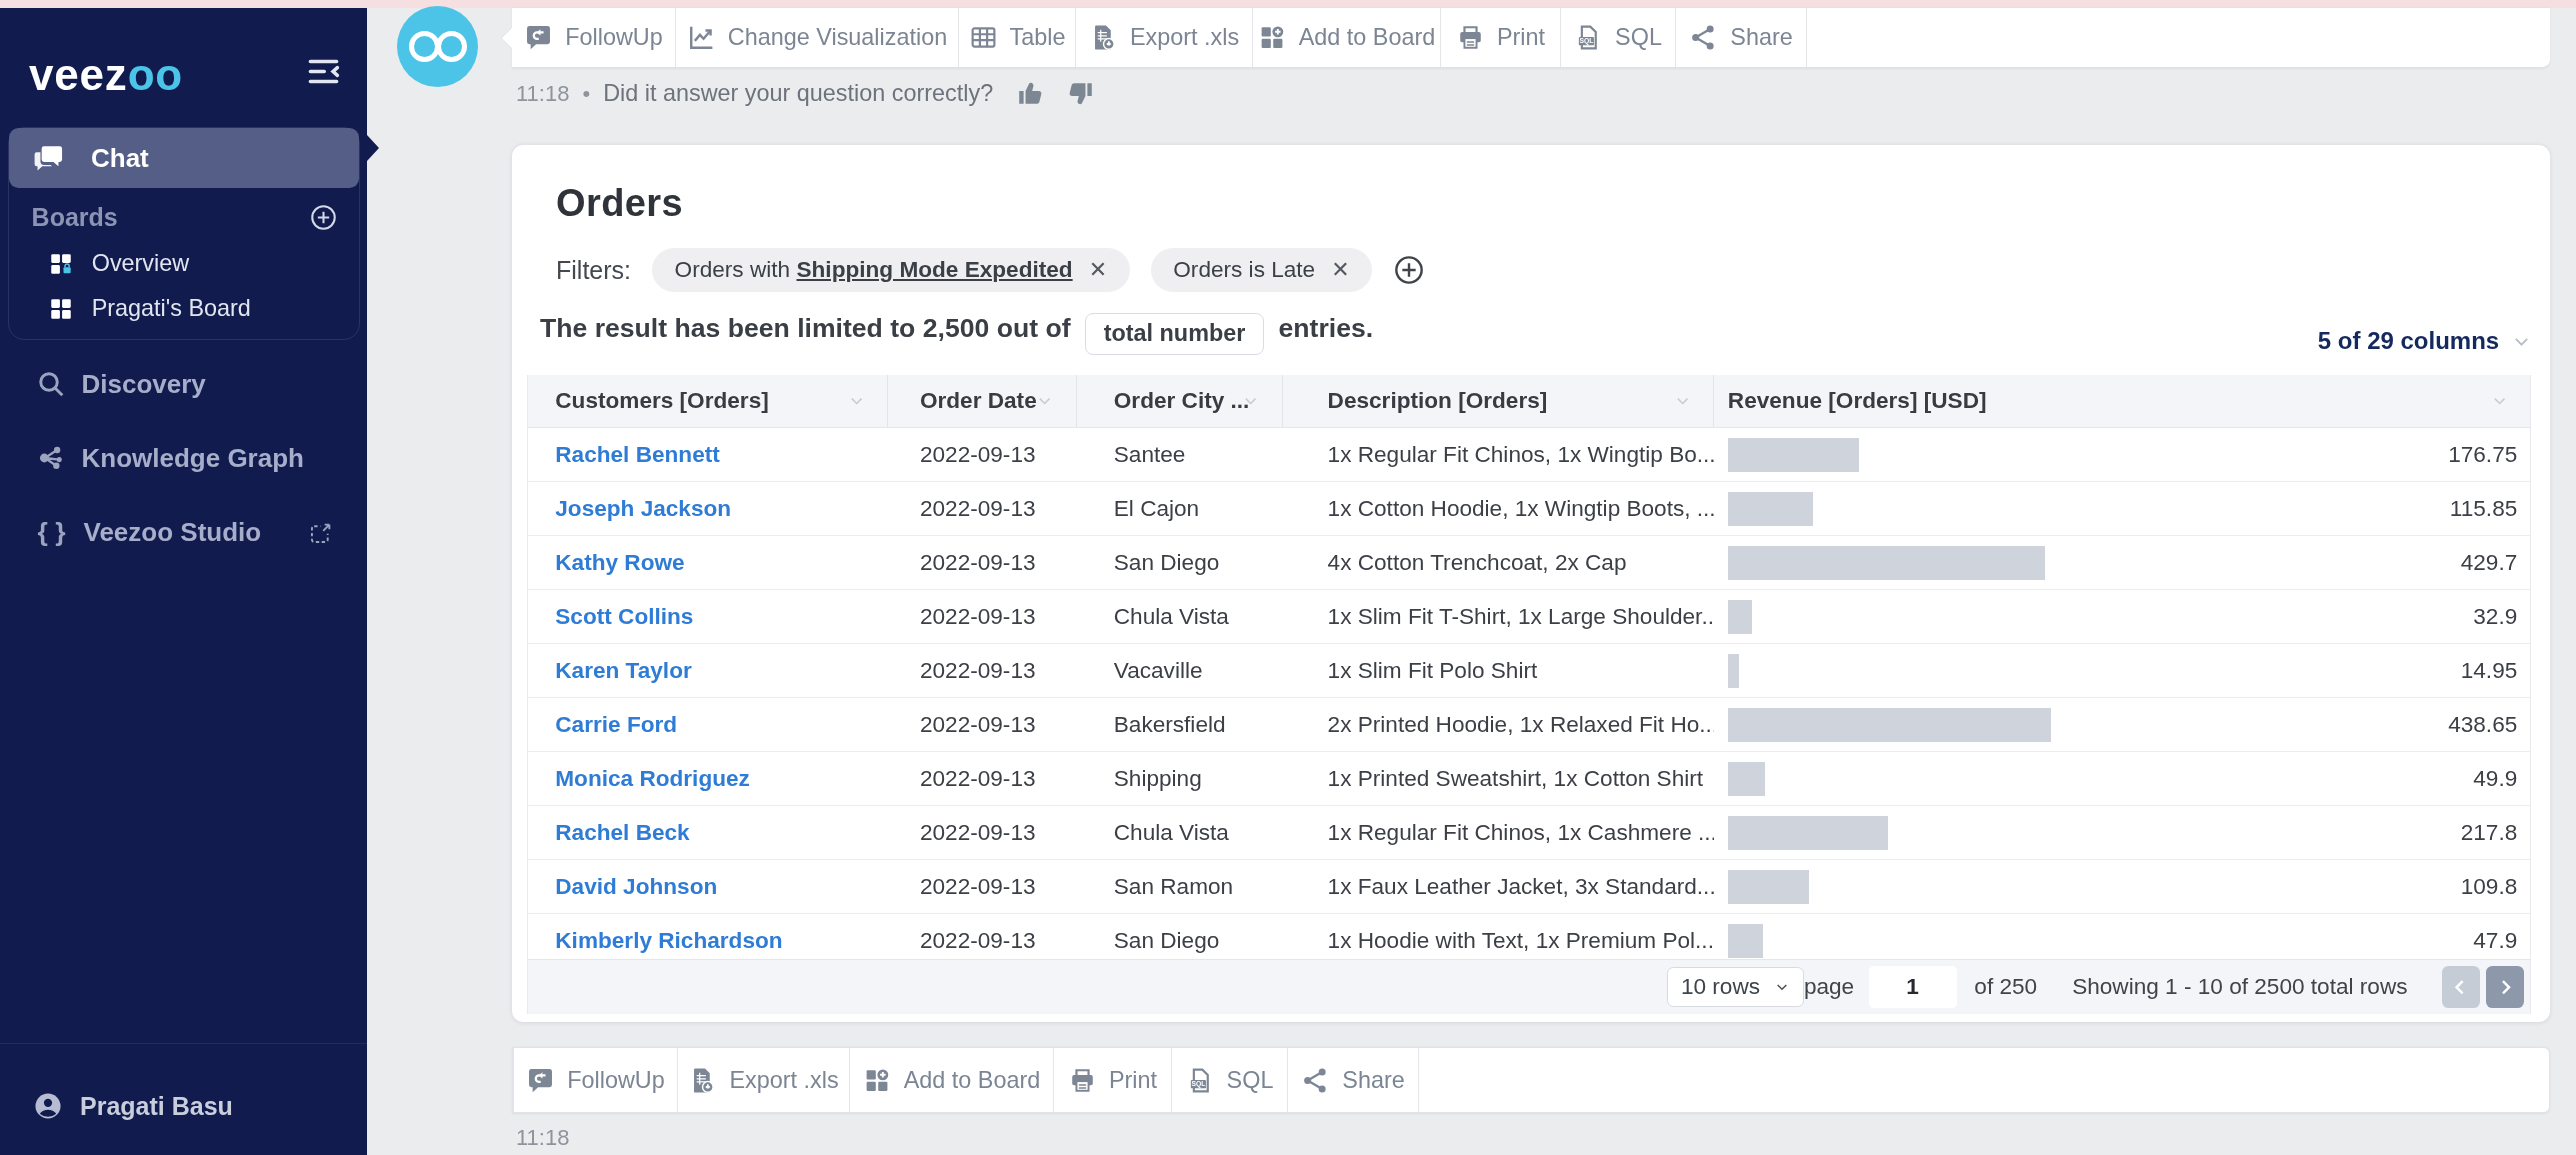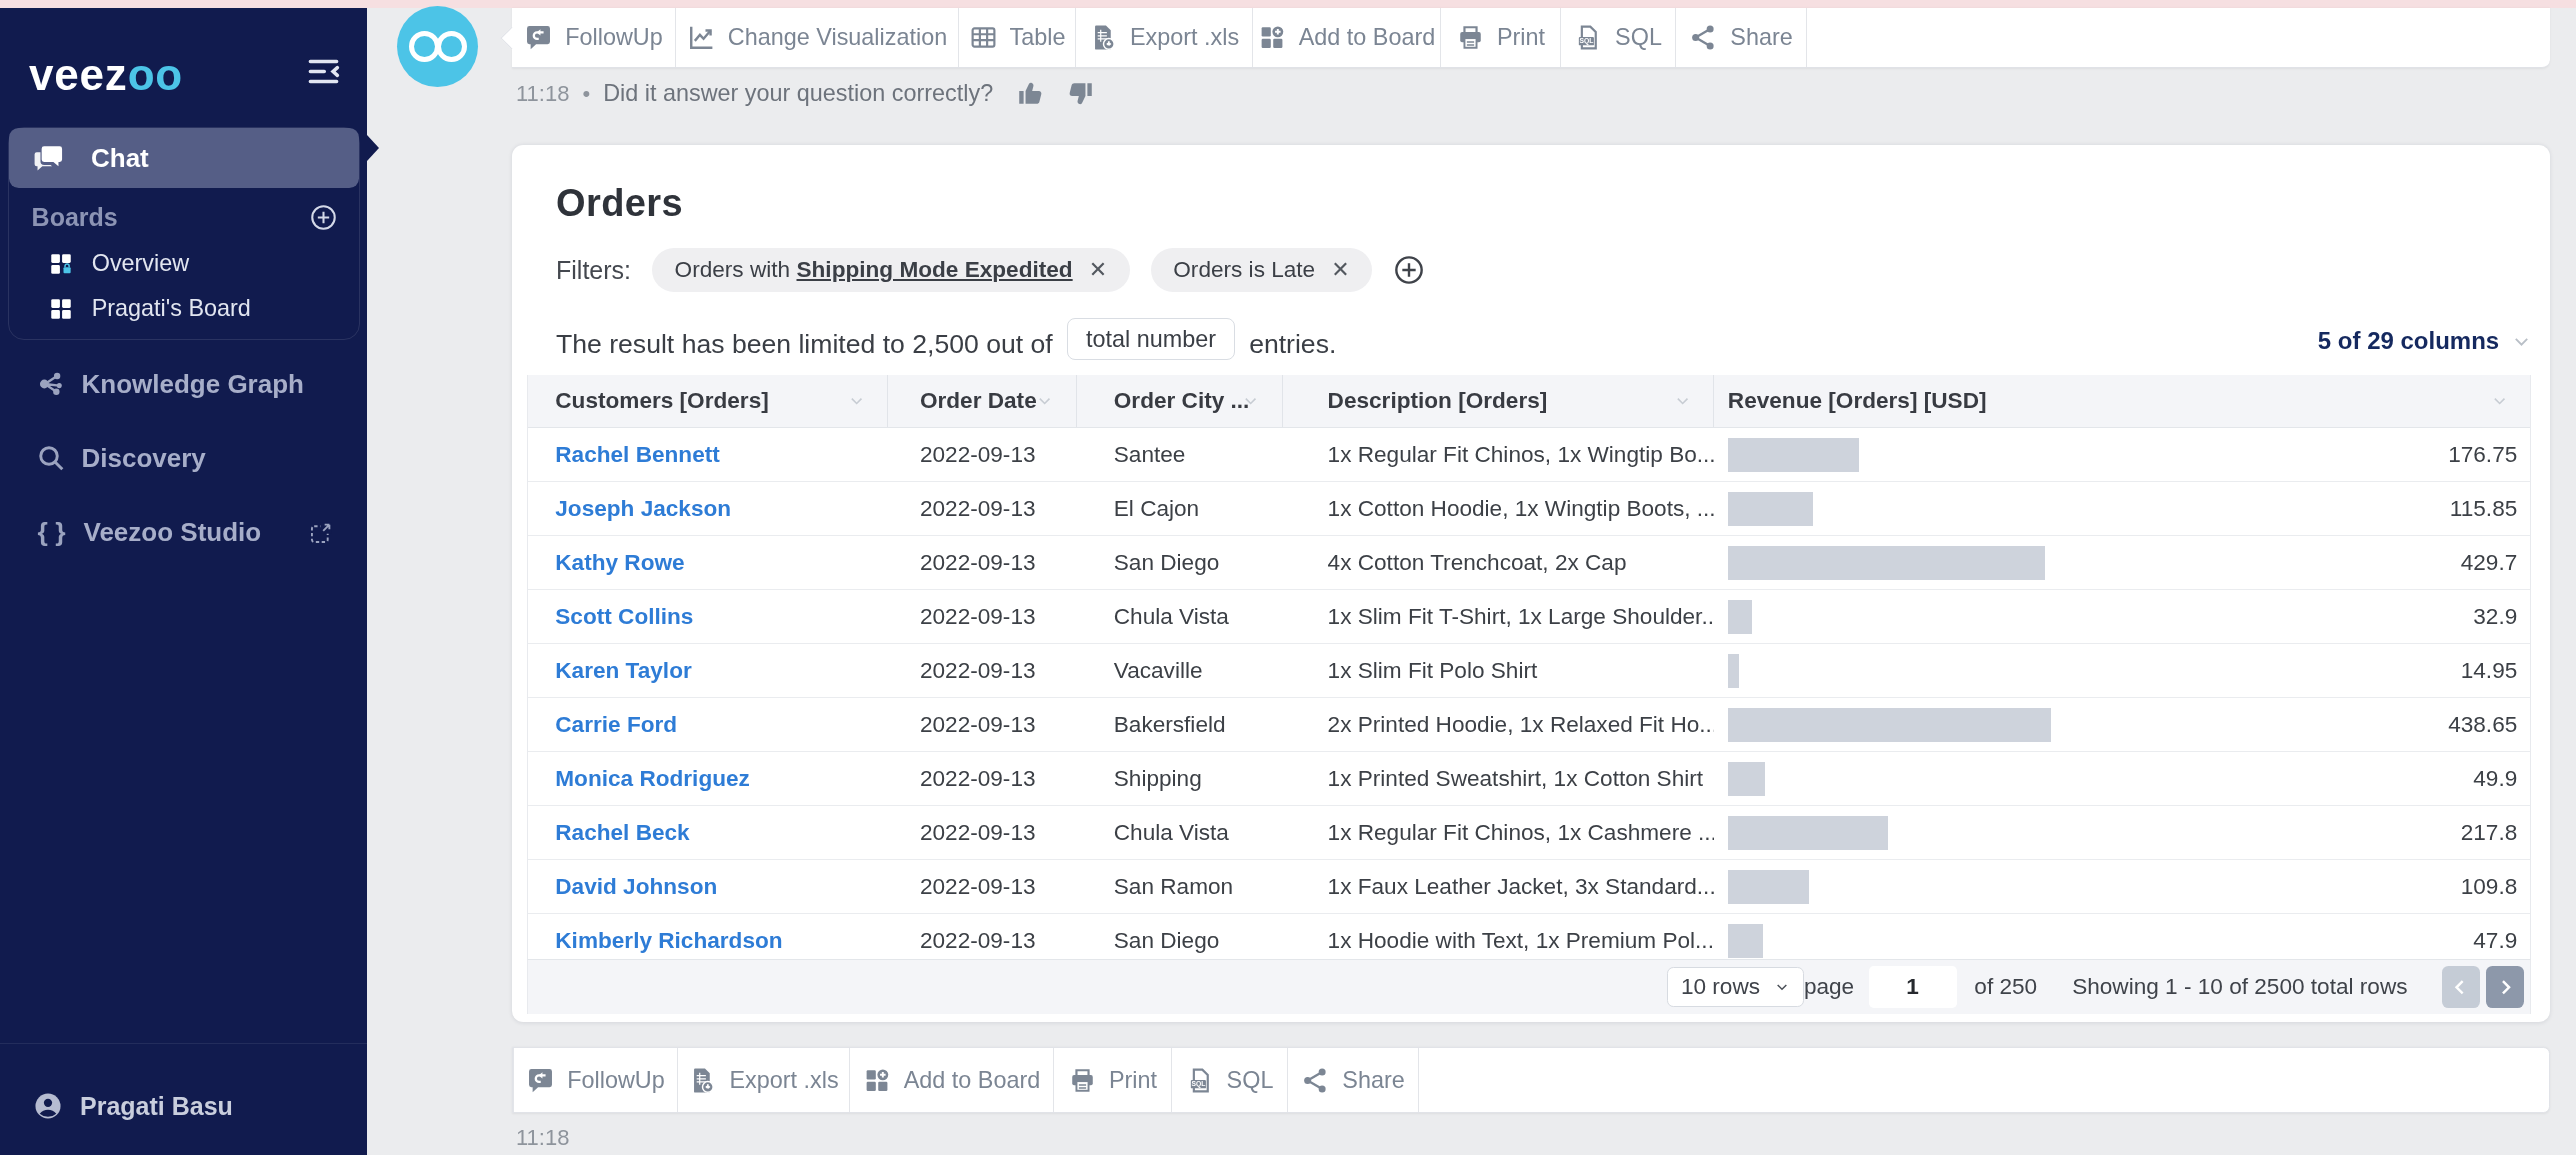--- a/index.html
+++ b/index.html
@@ -63,21 +63,21 @@
   #card{left:512px;top:145px;width:2038px;height:877px;background:#fff;border-radius:11.3px;
     box-shadow:0 0.8px 4px rgba(20,30,60,.10);}
   #card-title{left:44px;top:37px;font-size:38px;font-weight:600;color:#2f333a;letter-spacing:0.4px;}
   #filters-row{left:44px;top:103px;height:44px;display:flex;align-items:center;}
   #filters-row .flabel{color:#44484f;font-size:25px;margin-right:21px;}
   .chip{height:44px;background:#efeff1;border-radius:22px;display:flex;align-items:center;
     padding:0 22.6px;margin-right:21px;font-size:22.6px;color:#3b3f46;cursor:default;}
   .chip b{text-decoration:underline;margin-left:6.4px;}
   .chip .x{margin-left:16px;color:#53585f;font-size:22px;cursor:pointer;}
   .addf{width:32px;height:32px;cursor:pointer;}
-  #limit-row{left:44px;top:168px;height:47px;display:flex;align-items:flex-end;font-size:26.6px;color:#3a3e45;}
+  #limit-row{left:28px;top:168px;height:47px;display:flex;align-items:flex-start;font-size:26.6px;color:#3a3e45;font-weight:bold;}
   #limit-chip{margin:0 14.5px;border:1.6px solid #d9dde3;border-radius:8px;background:#fff;
     padding:6.4px 17.7px;font-size:23.4px;color:#3a3e45;cursor:pointer;}
   #columns-btn{right:18.5px;top:182px;display:flex;align-items:center;gap:11.3px;cursor:pointer;}
   #columns-btn .lbl{color:#15295f;font-size:24px;font-weight:700;}
   .chev{width:21px;height:21px;}
   
   #table{left:15.3px;top:230px;width:2004px;border-left:0.8px solid #e8eaee;border-right:0.8px solid #e8eaee;box-sizing:border-box;}
   .trow{display:flex;height:53px;border-bottom:0.8px solid #eaecef;background:#fff;}
   #thead{height:52px;background:#f4f5f8;border-bottom:0.8px solid #e3e6ea;}
   .cell{display:flex;align-items:center;box-sizing:border-box;overflow:hidden;white-space:nowrap;position:relative;}
@@ -163,38 +163,38 @@
               <rect x="13" y="13" width="8" height="8" rx="1.2"></rect>
             </svg>
           </span>
           <span class="lbl">Pragati's Board</span>
         </div>
       </div>
   </div>
   <div id="side-nav" class="abs">
       <div class="nav-item">
         <span class="icon ">
+          <svg viewBox="0 0 24 24" fill="none" stroke="#9ba3bf" stroke-width="2.2">
+            <circle cx="10.5" cy="10.5" r="6.2"></circle>
+            <path d="M15.2 15.2l5.3 5.3"></path>
+          </svg>
+        </span>
+        <span class="lbl">Discovery</span>
+      </div>
+      <div class="nav-item">
+        <span class="icon ">
           <svg viewBox="0 0 24 24" fill="#9ba3bf">
             <path stroke="#9ba3bf" stroke-width="1.7" d="M7.5 12l9-6M7.5 12l10.5 1.2M7.5 12l8.5 5.8"></path>
             <circle cx="7" cy="12" r="3.3"></circle>
             <circle cx="16.6" cy="6" r="2.4"></circle>
             <circle cx="18.2" cy="13.2" r="1.9"></circle>
             <circle cx="16" cy="17.8" r="2.4"></circle>
           </svg>
         </span>
         <span class="lbl">Knowledge Graph</span>
-      </div>
-      <div class="nav-item">
-        <span class="icon ">
-          <svg viewBox="0 0 24 24" fill="none" stroke="#9ba3bf" stroke-width="2.2">
-            <circle cx="10.5" cy="10.5" r="6.2"></circle>
-            <path d="M15.2 15.2l5.3 5.3"></path>
-          </svg>
-        </span>
-        <span class="lbl">Discovery</span>
       </div>
       <div class="nav-item">
         <span class="braces">{ }</span>
         <span class="lbl">Veezoo Studio</span>
         <span class="icon trail">
           <svg viewBox="0 0 24 24" fill="none" stroke="#9ba3bf" stroke-width="1.7">
             <rect x="3.5" y="6.5" width="14" height="14" rx="2" stroke-dasharray="3 2.2"></rect>
             <rect x="11" y="3" width="10" height="10" rx="1.5" fill="#111b4e" stroke="none"></rect>
             <path d="M13.5 10.5L19 5M19 5h-4.2M19 5v4.2"></path>
           </svg>

